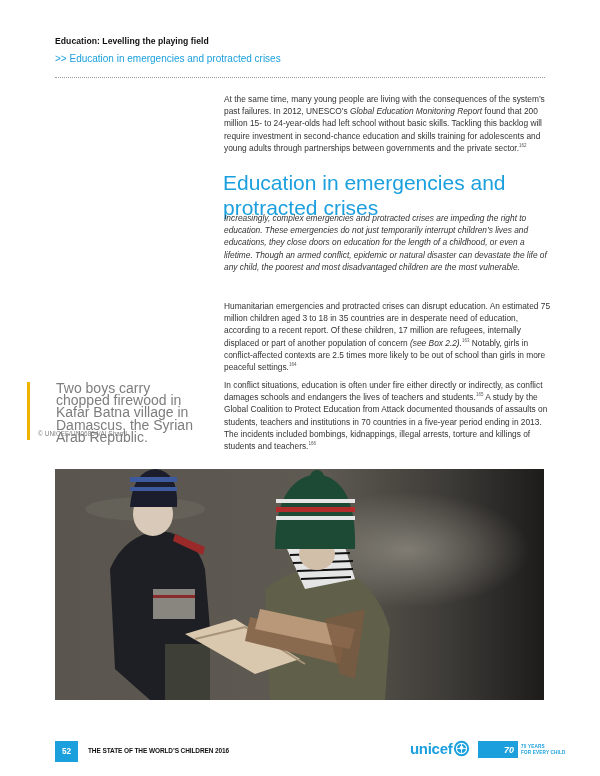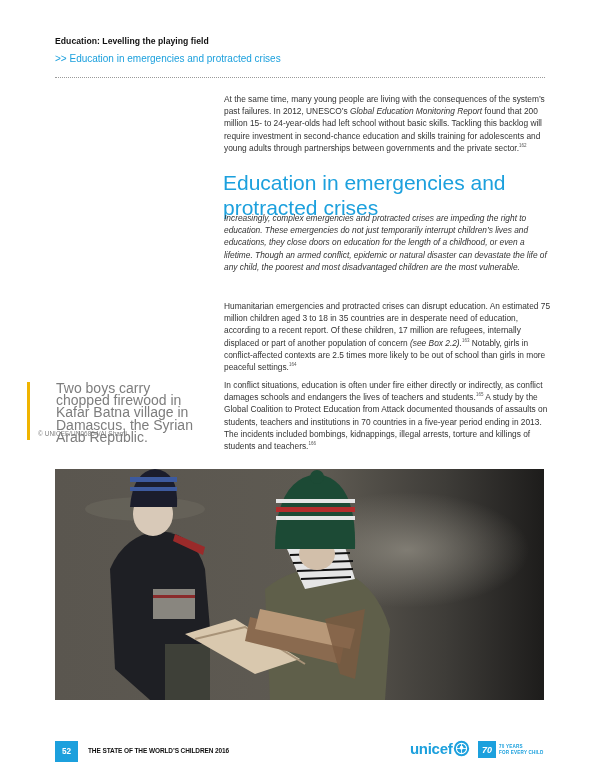--- a/index.html
+++ b/index.html
@@ -18,21 +18,21 @@
   .p4 { top: 379px; }
   .caption-bar { position: absolute; left: 27px; top: 382px; width: 3px; height: 58px; background: #f0b400; }
   .caption-text { position: absolute; left: 56px; top: 382px; width: 145px; font-size: 14px; line-height: 12.2px; color: #7d7d7d; margin: 0; }
   .caption-credit { position: absolute; left: 38px; top: 430px; font-size: 6.4px; color: #7d7d7d; letter-spacing: 0.1px; }
   .photo { position: absolute; left: 55px; top: 469px; width: 489px; height: 231px; overflow: hidden; background: #4b4944; }
   .page-num { position: absolute; left: 55px; top: 741px; width: 23px; height: 21px; background: #1ca0dd; color: #fff; font-size: 8.2px; font-weight: bold; display: flex; align-items: center; justify-content: center; }
   .footer-title { position: absolute; left: 88px; top: 747px; font-size: 6.5px; font-weight: bold; color: #111; letter-spacing: -0.1px; }
   .unicef-logo { position: absolute; left: 410px; top: 740px; font-size: 15px; color: #1ca0dd; font-weight: bold; letter-spacing: -0.3px; display: flex; align-items: flex-end; }
   .unicef-emblem { margin-left: 1px; }
   .anniv-logo { position: absolute; left: 478px; top: 741px; display: flex; align-items: center; }
-  .anniv-mark { width: 18px; height: 17px; background: #1ca0dd; color: #fff; font-size: 9px; font-weight: bold; font-style: italic; display: flex; align-items: center; justify-content: center; }
+  .anniv-mark { width: 18px; height: 17px; background: #1ca0dd; color: #fff; font-size: 9px; font-weight: bold; font-style: italic; display: flex; align-items: center; justify-content: center; padding-left: 22px; }
   .anniv-text { margin-left: 3px; font-size: 4.6px; line-height: 5.4px; color: #1ca0dd; font-weight: bold; letter-spacing: 0.2px; }
 </style>
 </head>
 <body>
 
 <div class="header-title">Education: Levelling the playing field</div>
 <div class="header-sub">&gt;&gt; Education in emergencies and protracted crises</div>
 <div class="dotted-rule"></div>
 
 <p class="col body-text p1"><span>At the same time, many young people are living with the consequences of the system’s past failures. In 2012, UNESCO’s </span><i>Global Education Monitoring Report</i><span> found that 200 million 15- to 24-year-olds had left school without basic skills. Tackling this backlog will require investment in second-chance education and skills training for adolescents and young adults through partnerships between governments and the private sector.</span><sup>162</sup></p>

